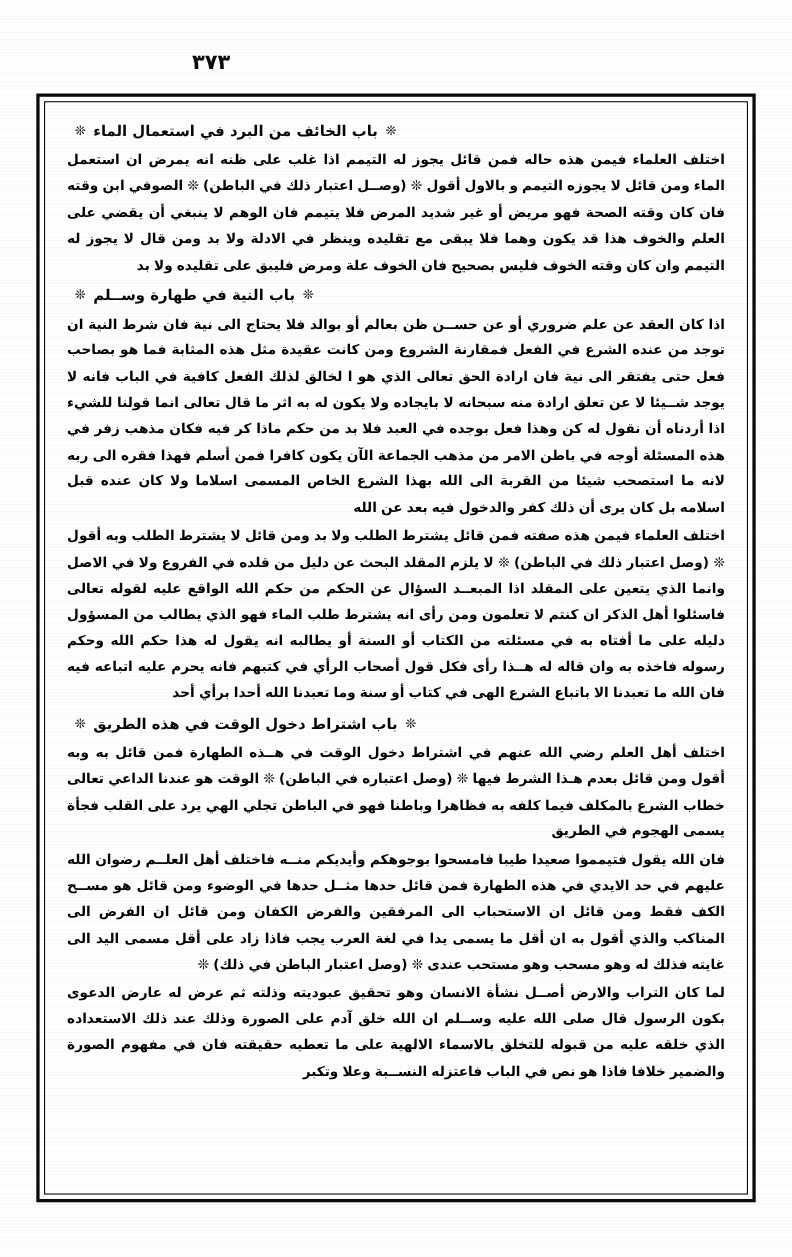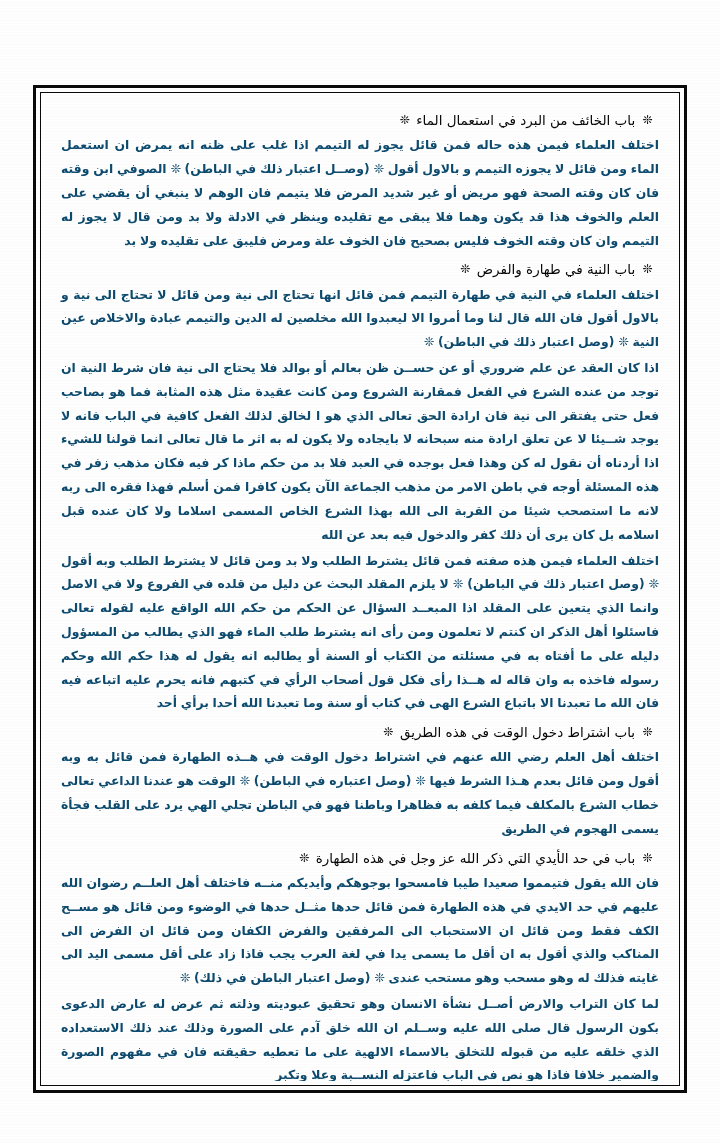--- a/index.html
+++ b/index.html
@@ -51,39 +51,39 @@
     position:absolute;
     left:11px;top:9px;right:11px;bottom:9px;
     box-sizing:border-box;
     padding:6px 14px 4px 14px;
     overflow:hidden;
     direction:rtl;
     text-align:justify;
     text-justify:inter-word;
   }
   .heading{
-    text-align:right;
+    text-align:left;
     font-size:13.5px;
-    font-weight:normal;
+    font-weight:bold;
     color:#060606;
     margin:7px 0 3px 0;
     line-height:1.5;
     letter-spacing:-0.2px;
     white-space:nowrap;
   }
   .heading .orn{
     font-size:12px;
     display:inline-block;
     padding:0 7px;
     vertical-align:1px;
   }
   .para{
     font-size:12.4px;
     line-height:1.92;
-    color:#0c4a6e;
+    color:#000000;
     margin:0 0 2px 0;
     text-align:justify;
     text-justify:inter-word;
     letter-spacing:-0.35px;
     word-spacing:-0.5px;
     font-weight:bold;
   }
   
   .scan-noise{
     position:absolute;inset:0;
@@ -91,47 +91,46 @@
     opacity:.045;
     background-image:
       repeating-linear-gradient(0deg, rgba(0,0,0,.55) 0px, rgba(0,0,0,0) 1px, rgba(0,0,0,0) 3px);
   }
 </style>
 </head>
 <body>
 
 <div class="page">
 
+  <div class="folio">
+    <span class="folio-inner">٣٧٣</span>
+  </div>
 
   <div class="frame-outer">
     <div class="frame-inner"></div>
 
     <div class="content">
 
       <div class="heading">
         <span class="orn">❊</span><span>باب الخائف من البرد في استعمال الماء</span><span class="orn">❊</span>
       </div>
       <p class="para">اختلف العلماء فيمن هذه حاله فمن قائل يجوز له التيمم اذا غلب على ظنه انه يمرض ان استعمل الماء ومن قائل لا يجوزه التيمم و بالاول أقول ❊ (وصــل اعتبار ذلك في الباطن) ❊ الصوفي ابن وقته فان كان وقته الصحة فهو مريض أو غير شديد المرض فلا يتيمم فان الوهم لا ينبغي أن يقضي على العلم والخوف هذا قد يكون وهما فلا يبقى مع تقليده وينظر في الادلة ولا بد ومن قال لا يجوز له التيمم وان كان وقته الخوف فليس بصحيح فان الخوف علة ومرض فليبق على تقليده ولا بد</p>
 
       <div class="heading">
-        <span class="orn">❊</span><span>باب النية في طهارة والفرض</span><span class="orn">❊</span>
+        <span class="orn">❊</span><span>باب النية في طهارة وســلم</span><span class="orn">❊</span>
       </div>
-      <p class="para">اختلف العلماء في النية في طهارة التيمم فمن قائل انها تحتاج الى نية ومن قائل لا تحتاج الى نية و بالاول أقول فان الله قال لنا وما أمروا الا ليعبدوا الله مخلصين له الدين والتيمم عبادة والاخلاص عين النية ❊ (وصل اعتبار ذلك في الباطن) ❊</p>
       <p class="para">اذا كان العقد عن علم ضروري أو عن حســن ظن بعالم أو بوالد فلا يحتاج الى نية فان شرط النية ان توجد من عنده الشرع في الفعل فمقارنة الشروع ومن كانت عقيدة مثل هذه المثابة فما هو بصاحب فعل حتى يفتقر الى نية فان ارادة الحق تعالى الذي هو ا لخالق لذلك الفعل كافية في الباب فانه لا يوجد شــيئا لا عن تعلق ارادة منه سبحانه لا بايجاده ولا يكون له به اثر ما قال تعالى انما قولنا للشيء اذا أردناه أن نقول له كن وهذا فعل بوجده في العبد فلا بد من حكم ماذا كر فيه فكان مذهب زفر في هذه المسئلة أوجه في باطن الامر من مذهب الجماعة الآن يكون كافرا فمن أسلم فهذا فقره الى ربه لانه ما استصحب شيئا من القربة الى الله بهذا الشرع الخاص المسمى اسلاما ولا كان عنده قبل اسلامه بل كان يرى أن ذلك كفر والدخول فيه بعد عن الله</p>
 
       <p class="para">اختلف العلماء فيمن هذه صفته فمن قائل يشترط الطلب ولا بد ومن قائل لا يشترط الطلب وبه أقول ❊ (وصل اعتبار ذلك في الباطن) ❊ لا يلزم المقلد البحث عن دليل من قلده في الفروع ولا في الاصل وانما الذي يتعين على المقلد اذا المبعــد السؤال عن الحكم من حكم الله الواقع عليه لقوله تعالى فاسئلوا أهل الذكر ان كنتم لا تعلمون ومن رأى انه يشترط طلب الماء فهو الذي يطالب من المسؤول دليله على ما أفتاه به في مسئلته من الكتاب أو السنة أو يطالبه انه يقول له هذا حكم الله وحكم رسوله فاخذه به وان قاله له هــذا رأى فكل قول أصحاب الرأي في كتبهم فانه يحرم عليه اتباعه فيه فان الله ما تعبدنا الا باتباع الشرع الهى في كتاب أو سنة وما تعبدنا الله أحدا برأي أحد</p>
 
       <div class="heading">
         <span class="orn">❊</span><span>باب اشتراط دخول الوقت في هذه الطريق</span><span class="orn">❊</span>
       </div>
       <p class="para">اختلف أهل العلم رضي الله عنهم في اشتراط دخول الوقت في هــذه الطهارة فمن قائل به وبه أقول ومن قائل بعدم هـذا الشرط فيها ❊ (وصل اعتباره في الباطن) ❊ الوقت هو عندنا الداعي تعالى خطاب الشرع بالمكلف فيما كلفه به فظاهرا وباطنا فهو في الباطن تجلي الهي يرد على القلب فجأة يسمى الهجوم في الطريق</p>
 
-      <div class="heading">
-        <span class="orn">❊</span><span>باب في حد الأيدي التي ذكر الله عز وجل في هذه الطهارة</span><span class="orn">❊</span>
-      </div>
       <p class="para">فان الله يقول فتيمموا صعيدا طيبا فامسحوا بوجوهكم وأيديكم منــه فاختلف أهل العلــم رضوان الله عليهم في حد الايدي في هذه الطهارة فمن قائل حدها مثــل حدها في الوضوء ومن قائل هو مســح الكف فقط ومن قائل ان الاستحباب الى المرفقين والفرض الكفان ومن قائل ان الفرض الى المناكب والذي أقول به ان أقل ما يسمى يدا في لغة العرب يجب فاذا زاد على أقل مسمى اليد الى غايته فذلك له وهو مسحب وهو مستحب عندى ❊ (وصل اعتبار الباطن في ذلك) ❊</p>
       <p class="para">لما كان التراب والارض أصــل نشأة الانسان وهو تحقيق عبوديته وذلته ثم عرض له عارض الدعوى بكون الرسول قال صلى الله عليه وســلم ان الله خلق آدم على الصورة وذلك عند ذلك الاستعداده الذي خلقه عليه من قبوله للتخلق بالاسماء الالهية على ما تعطيه حقيقته فان في مفهوم الصورة والضمير خلافا فاذا هو نص في الباب فاعتزله النســبة وعلا وتكبر</p>
 
     </div>
   </div>
 
   <div class="scan-noise"></div>
 </div>
 
 </body></html>

